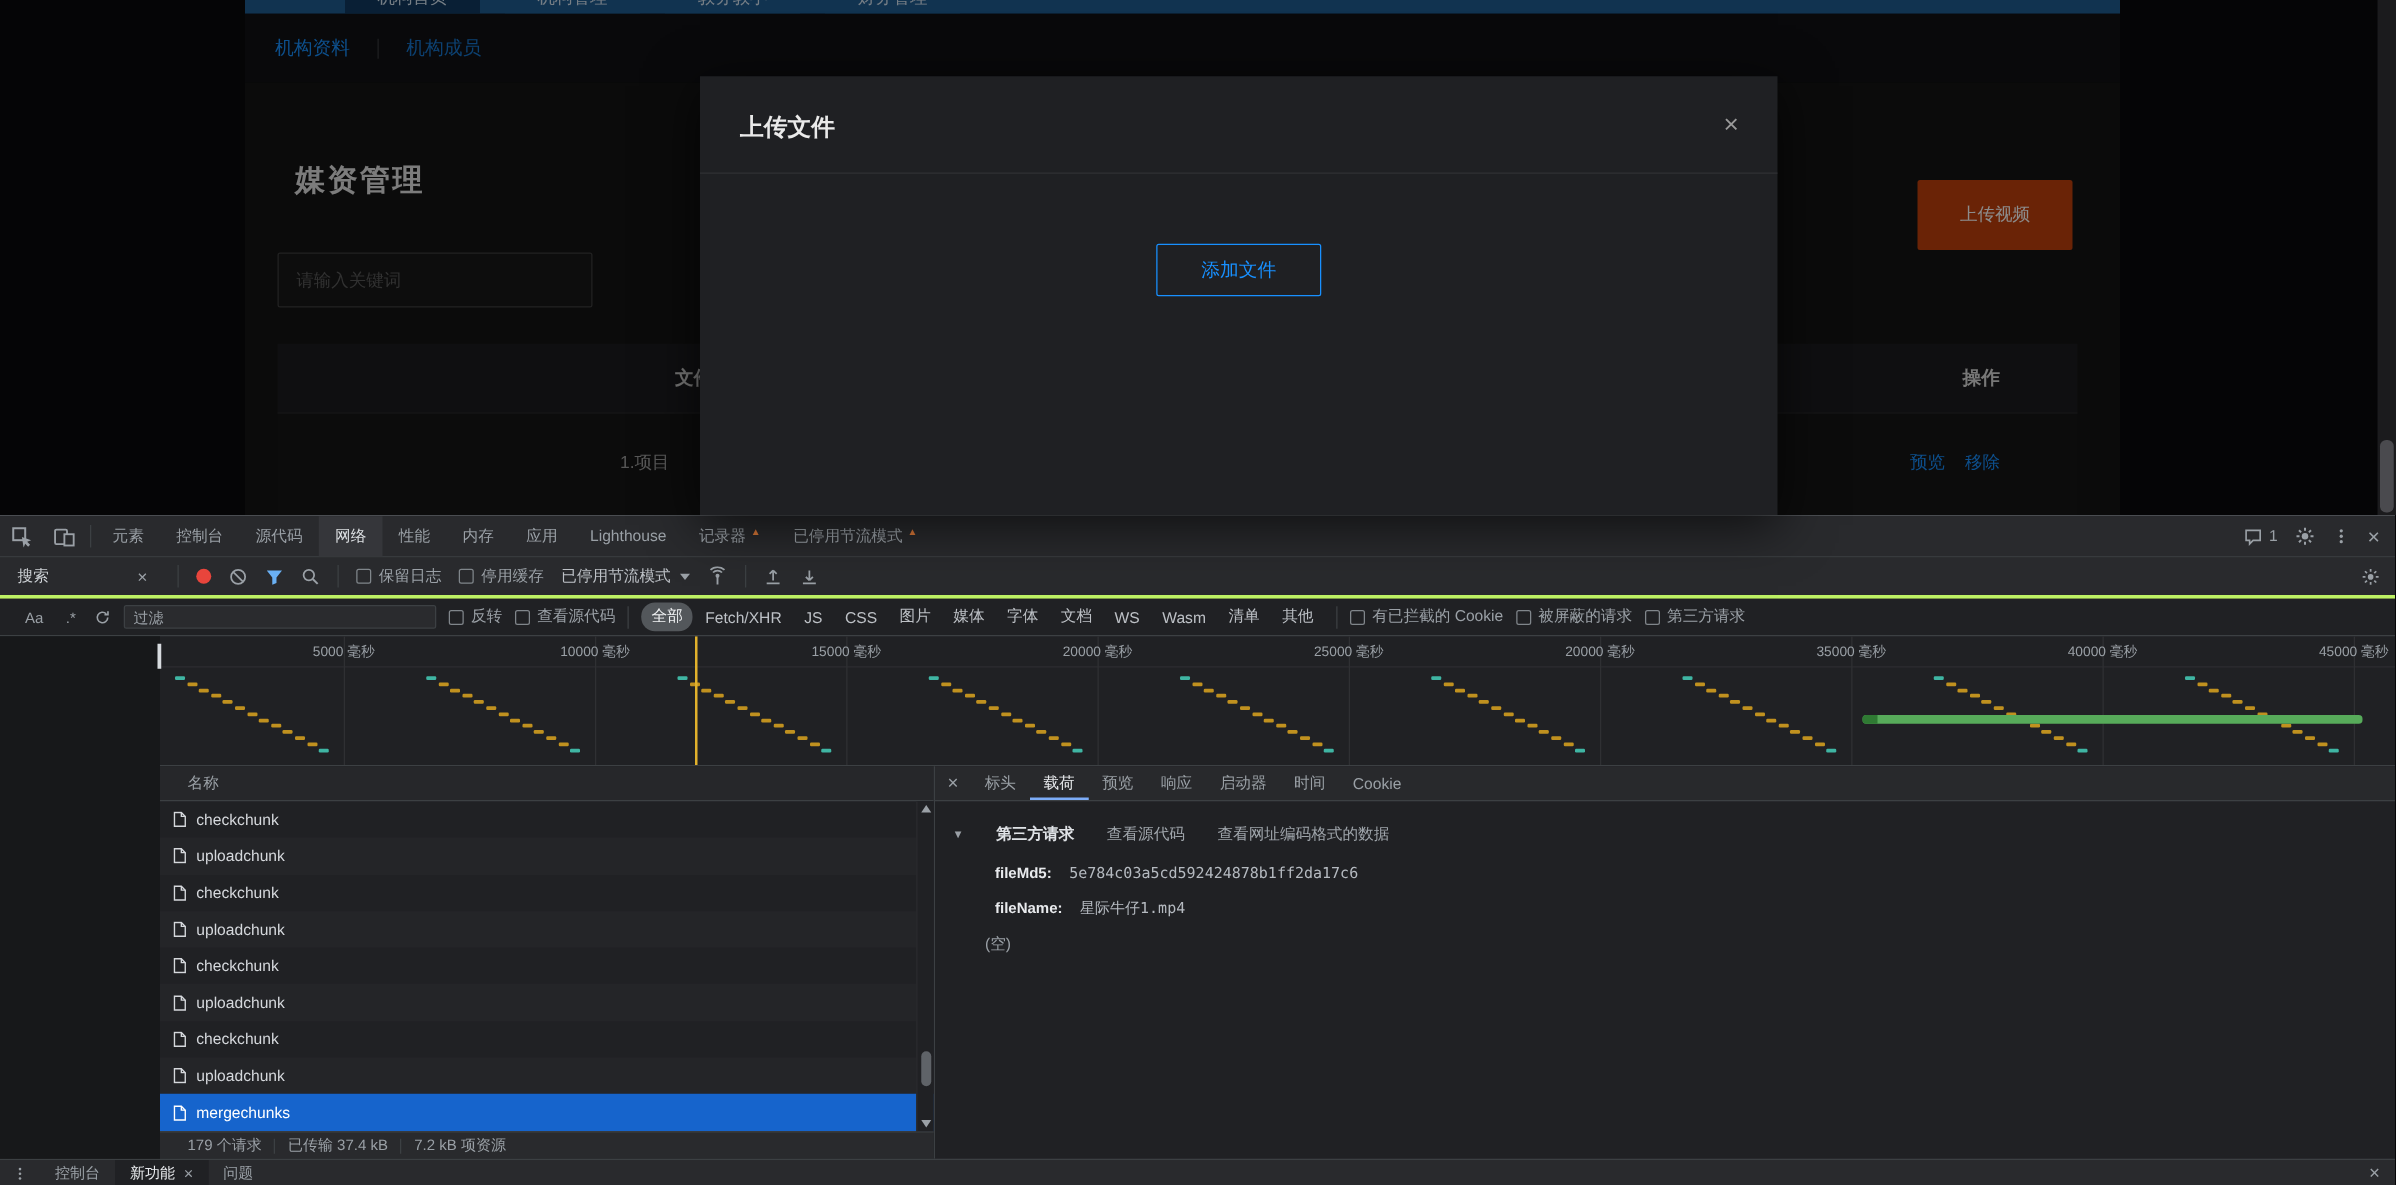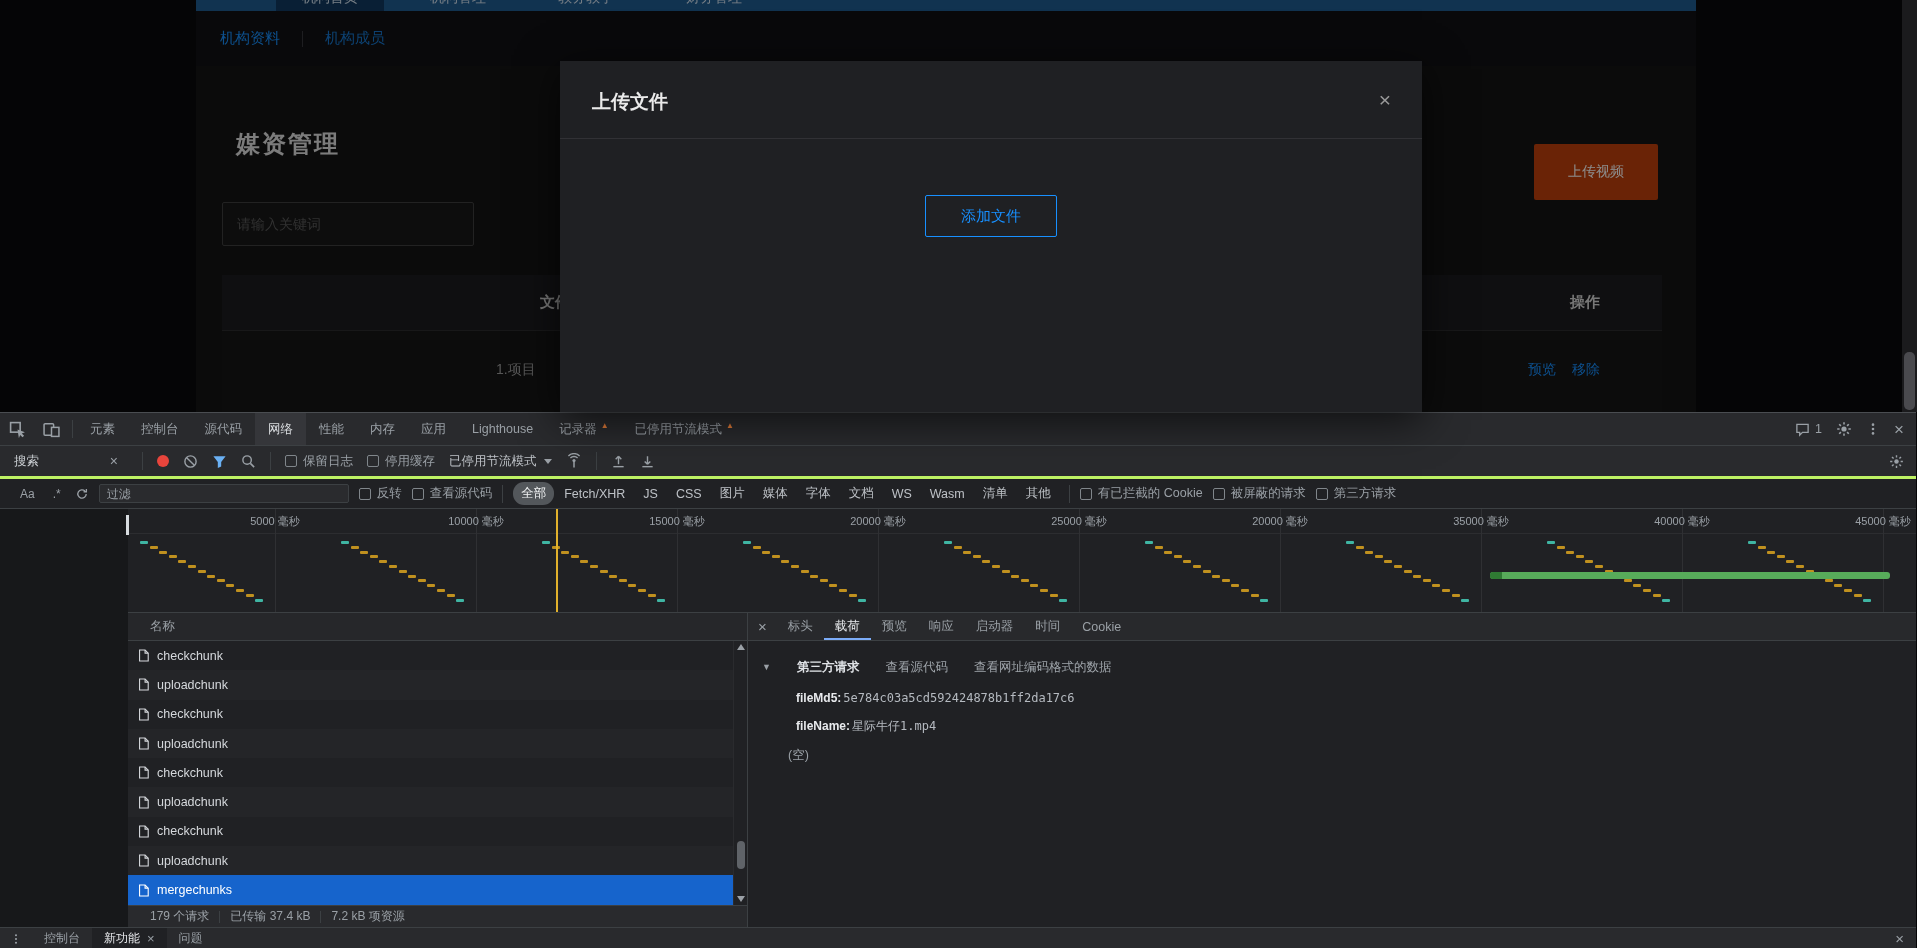--- a/index.html
+++ b/index.html
@@ -111,21 +111,21 @@
   .det-close { display:flex; align-items:center; padding:0 10px; }
   .det-tab { display:flex; align-items:center; padding:0 11px; color:#9aa0a6; white-space:nowrap; }
   .det-tab.selected { color:#e8eaed; box-shadow:inset 0 -2px #7cacf8; }
   .det-body { padding:14px 0 0 14px; }
   .form-data-row { display:flex; align-items:center; gap:26px; height:24px; }
   .disclosure { font-size:9px; color:#9aa0a6; }
   .form-data-label { font-weight:bold; color:#dfe2e6; }
   .det-link { color:#9fa5ab; }
   .param { margin:10px 0 0 34px; line-height:18px; }
   .pkey { font-weight:bold; font-size:12px; color:#e8eaed; }
-  .pval { font-family:"DejaVu Sans Mono", monospace; font-size:12px; color:#b5bac0; margin-left:2px; }
+  .pval { font-family:"DejaVu Sans Mono", monospace; font-size:12px; color:#b5bac0; margin-left:14px; }
   .empty-param { margin:12px 0 0 26px; color:#9aa0a6; }
 
   .summary-bar { position:absolute; left:128px; top:492px; width:619px; height:22px; background:#292a2d; border-top:1px solid #3c4043; display:flex; align-items:center; padding-left:22px; color:#9aa0a6; font-size:12px; }
   .sum-sep { width:1px; height:12px; background:#3c4043; margin:0 10px; }
 
   .drawer { position:absolute; left:0; top:514px; width:100%; height:22px; background:#292a2d; border-top:1px solid #3c4043; display:flex; align-items:stretch; }
   .drawer-kebab { display:flex; align-items:center; padding:0 10px; }
   .drawer-tab { display:flex; align-items:center; gap:7px; padding:0 12px; color:#9aa0a6; font-size:12px; white-space:nowrap; }
   .drawer-tab.selected { background:#202124; color:#e8eaed; }
   .mini-x { font-size:13px; line-height:1; color:#9aa0a6; }

